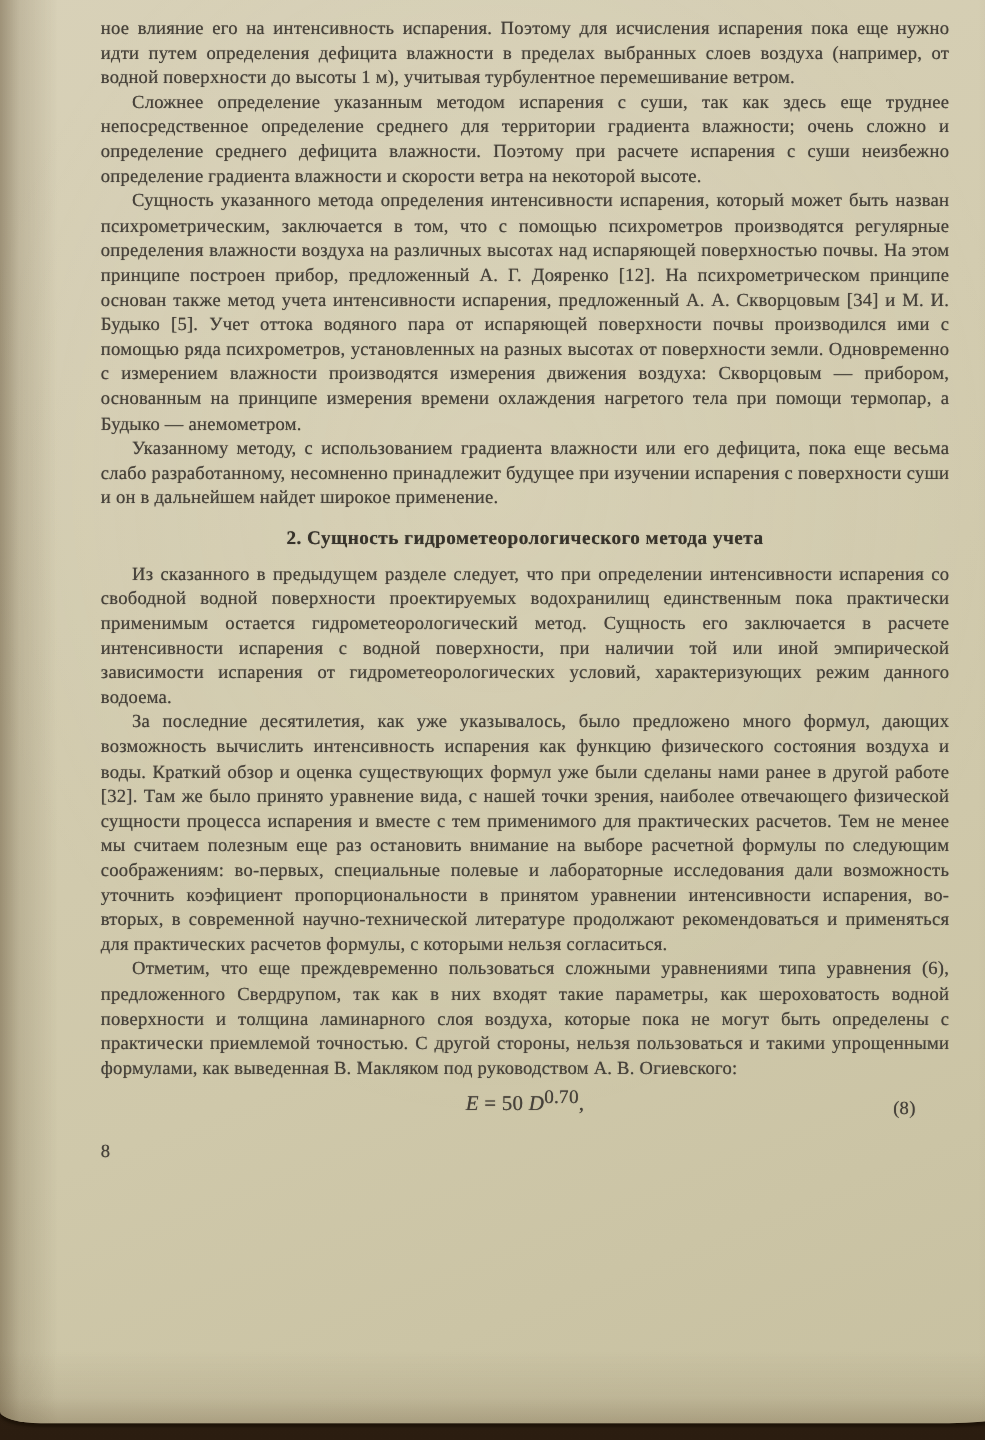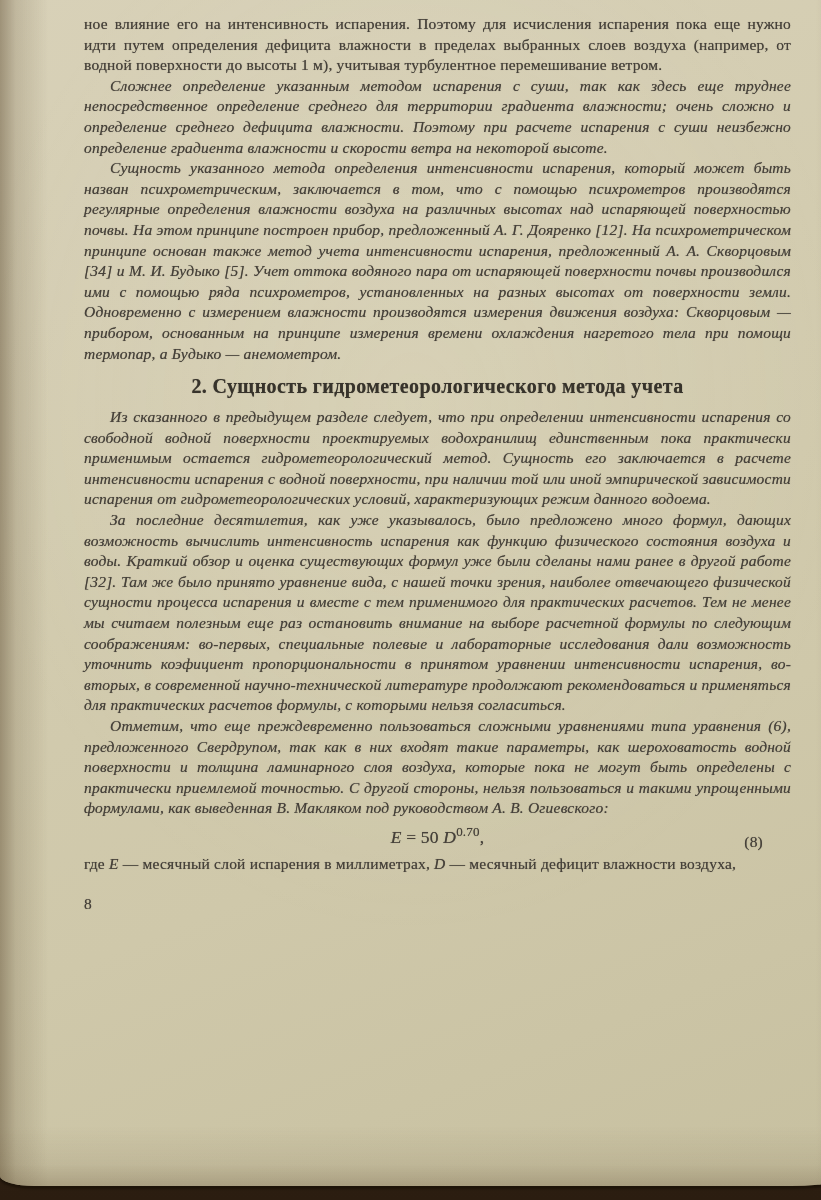--- a/index.html
+++ b/index.html
@@ -50,44 +50,44 @@
     color: #46413a;
     font-size: 15.5px;
     line-height: 20.6px;
     letter-spacing: 0.2px;
     text-shadow: 0 0 0.7px rgba(70, 65, 55, 0.75);
   }
   .content p {
     margin: 0;
     text-align: justify;
   }
-  .indent { text-indent: 26px; font-style: italic; }
+  .indent { text-indent: 26px; }
   .section-heading {
     margin: 11px 26px 9px;
     text-align: center;
     font-weight: bold;
-    font-size: 20px;
+    font-size: 16px;
     line-height: 23px;
     color: #37332b;
     letter-spacing: 0.4px;
   }
   .section-heading span { display: block; }
   .formula-row {
     position: relative;
     margin: 8px 0 6px;
     text-align: center;
     font-size: 17.5px;
     color: #46413a;
   }
   .math-var {
     font-style: italic;
     font-family: "Liberation Serif", "DejaVu Serif", serif;
   }
   .formula sup {
-    font-size: 13px;
+    font-size: 16px;
     font-style: normal;
     vertical-align: super;
     line-height: 0;
     margin-top: 48px;
   }
   .eq-number {
     position: absolute;
     right: 28px;
     top: 5px;
     font-size: 15.5px;
@@ -102,37 +102,35 @@
 </head>
 <body>
 
 <div class="scan-stage">
   <div class="page">
     <div class="content">
 
       <p>ное влияние его на интенсивность испарения. Поэтому для исчисления испарения пока еще нужно идти путем определения дефицита влажности в пределах выбранных слоев воздуха (например, от водной поверхности до высоты 1 м), учитывая турбулентное перемешивание ветром.</p>
       <p class="indent">Сложнее определение указанным методом испарения с суши, так как здесь еще труднее непосредственное определение среднего для территории градиента влажности; очень сложно и определение среднего дефицита влажности. Поэтому при расчете испарения с суши неизбежно определение градиента влажности и скорости ветра на некоторой высоте.</p>
       <p class="indent">Сущность указанного метода определения интенсивности испарения, который может быть назван психрометрическим, заключается в том, что с помощью психрометров производятся регулярные определения влажности воздуха на различных высотах над испаряющей поверхностью почвы. На этом принципе построен прибор, предложенный А. Г. Дояренко [12]. На психрометрическом принципе основан также метод учета интенсивности испарения, предложенный А. А. Скворцовым [34] и М. И. Будыко [5]. Учет оттока водяного пара от испаряющей поверхности почвы производился ими с помощью ряда психрометров, установленных на разных высотах от поверхности земли. Одновременно с измерением влажности производятся измерения движения воздуха: Скворцовым — прибором, основанным на принципе измерения времени охлаждения нагретого тела при помощи термопар, а Будыко — анемометром.</p>
+      <p class="indent">Указанному методу, с использованием градиента влажности или его дефицита, пока еще весьма слабо разработанному, несомненно принадлежит будущее при изучении испарения с поверхности суши и он в дальнейшем найдет широкое применение.</p>
 
       <div class="section-heading">
         <span>2. Сущность гидрометеорологического метода учета</span>
       </div>
 
       <p class="indent">Из сказанного в предыдущем разделе следует, что при определении интенсивности испарения со свободной водной поверхности проектируемых водохранилищ единственным пока практически применимым остается гидрометеорологический метод. Сущность его заключается в расчете интенсивности испарения с водной поверхности, при наличии той или иной эмпирической зависимости испарения от гидрометеорологических условий, характеризующих режим данного водоема.</p>
       <p class="indent">За последние десятилетия, как уже указывалось, было предложено много формул, дающих возможность вычислить интенсивность испарения как функцию физического состояния воздуха и воды. Краткий обзор и оценка существующих формул уже были сделаны нами ранее в другой работе [32]. Там же было принято уравнение вида, с нашей точки зрения, наиболее отвечающего физической сущности процесса испарения и вместе с тем применимого для практических расчетов. Тем не менее мы считаем полезным еще раз остановить внимание на выборе расчетной формулы по следующим соображениям: во-первых, специальные полевые и лабораторные исследования дали возможность уточнить коэфициент пропорциональности в принятом уравнении интенсивности испарения, во-вторых, в современной научно-технической литературе продолжают рекомендоваться и применяться для практических расчетов формулы, с которыми нельзя согласиться.</p>
       <p class="indent">Отметим, что еще преждевременно пользоваться сложными уравнениями типа уравнения (6), предложенного Свердрупом, так как в них входят такие параметры, как шероховатость водной поверхности и толщина ламинарного слоя воздуха, которые пока не могут быть определены с практически приемлемой точностью. С другой стороны, нельзя пользоваться и такими упрощенными формулами, как выведенная В. Макляком под руководством А. В. Огиевского:</p>
 
       <div class="formula-row">
         <span class="formula">
           <span class="math-var">E</span><span> = </span><span>50 </span><span class="math-var">D</span><sup>0.70</sup><span>,</span>
         </span>
         <span class="eq-number">(8)</span>
       </div>
 
-      <p>
-        <span>где </span><span class="math-var">E</span><span> — месячный слой испарения в миллиметрах, </span><span class="math-var">D</span><span> — месячный дефицит влажности воздуха,</span>
-      </p>
 
       <div class="page-number">8</div>
 
     </div>
   </div>
 </div>
 
 </body></html>

